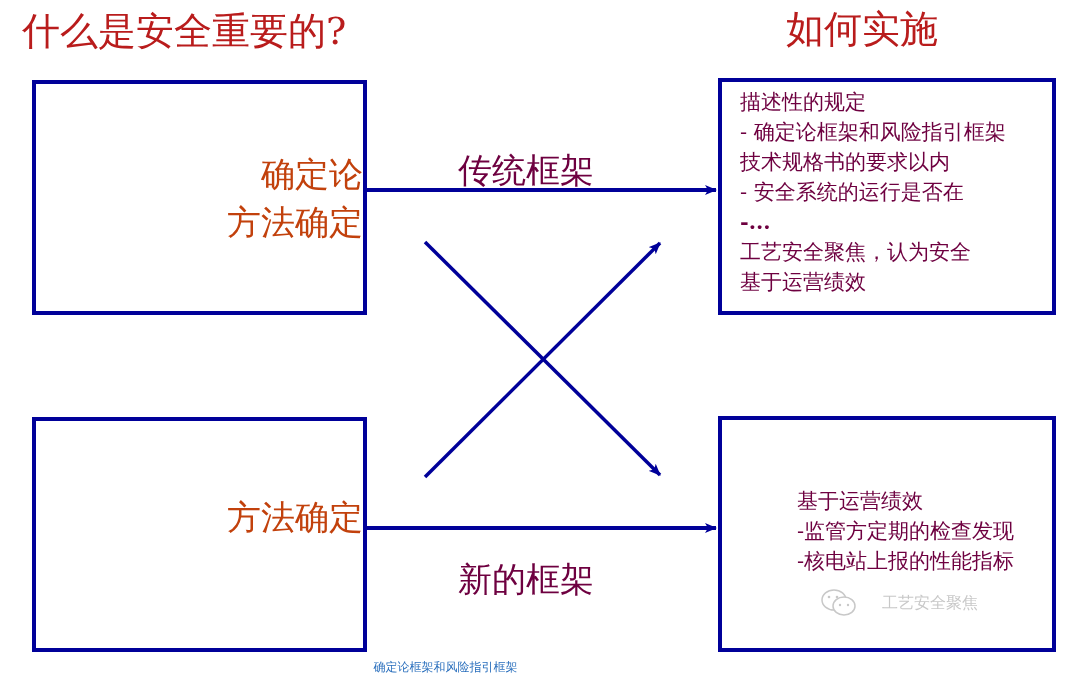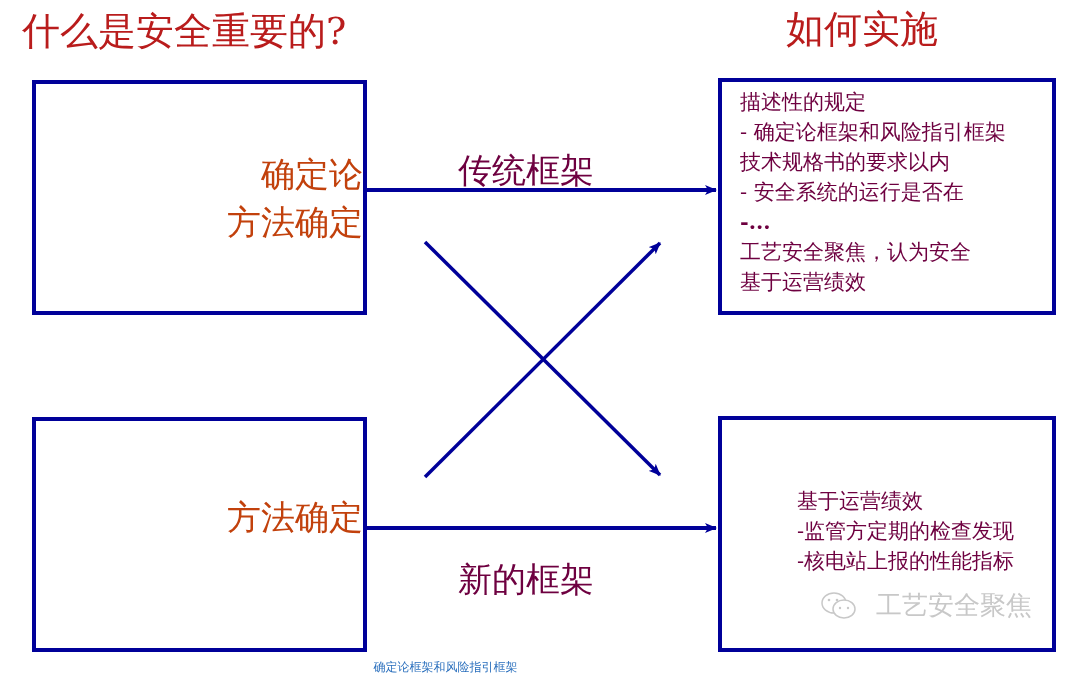--- a/index.html
+++ b/index.html
@@ -5,22 +5,22 @@
   html, body { margin: 0; padding: 0; background: #ffffff; }
   body { width: 1067px; height: 678px; position: relative; overflow: hidden;
          font-family: "DejaVu Serif", "Liberation Serif", serif; color: #6e0040; }
   .heading { position: absolute; font-size: 38px; line-height: 1; color: #b91c1c; white-space: nowrap; }
   .box { position: absolute; box-sizing: border-box; border: 4px solid #000099; background: #fff; }
   .center-label { position: absolute; left: 0; right: 0; text-align: right; font-size: 34px; line-height: 48px; color: #c2410c; }
   .arrow-label { position: absolute; font-size: 34px; color: #6e0040; white-space: nowrap; }
   .desc { position: absolute; font-size: 21px; line-height: 30px; color: #6e0040; white-space: nowrap; }
   .caption { position: absolute; left: 0; width: 891px; top: 659px; text-align: center;
              font-family: "DejaVu Sans", "Liberation Sans", sans-serif; font-size: 12px; color: #2a6fbd; }
-  .watermark { position: absolute; left: 820px; top: 588px; display: flex; align-items: center; gap: 18px;
-               font-family: "DejaVu Sans", "Liberation Sans", sans-serif; font-size: 26px; color: #c8c8c8; }
+  .watermark { position: absolute; left: 820px; top: 588px; display: flex; align-items: center; gap: 24px;
+               font-family: "DejaVu Sans", "Liberation Sans", sans-serif; font-size: 16px; color: #c8c8c8; }
   svg.arrows { position: absolute; left: 0; top: 0; }
 </style>
 </head>
 <body>
 
 <div class="heading" style="left:22px; top:12px;">什么是安全重要的?</div>
 <div class="heading" style="left:786px; top:10px;text-align:right;">如何实施</div>
 
 <div class="box" style="left:32px; top:80px; width:335px; height:235px;">
   <div class="center-label" style="top:66px;">

